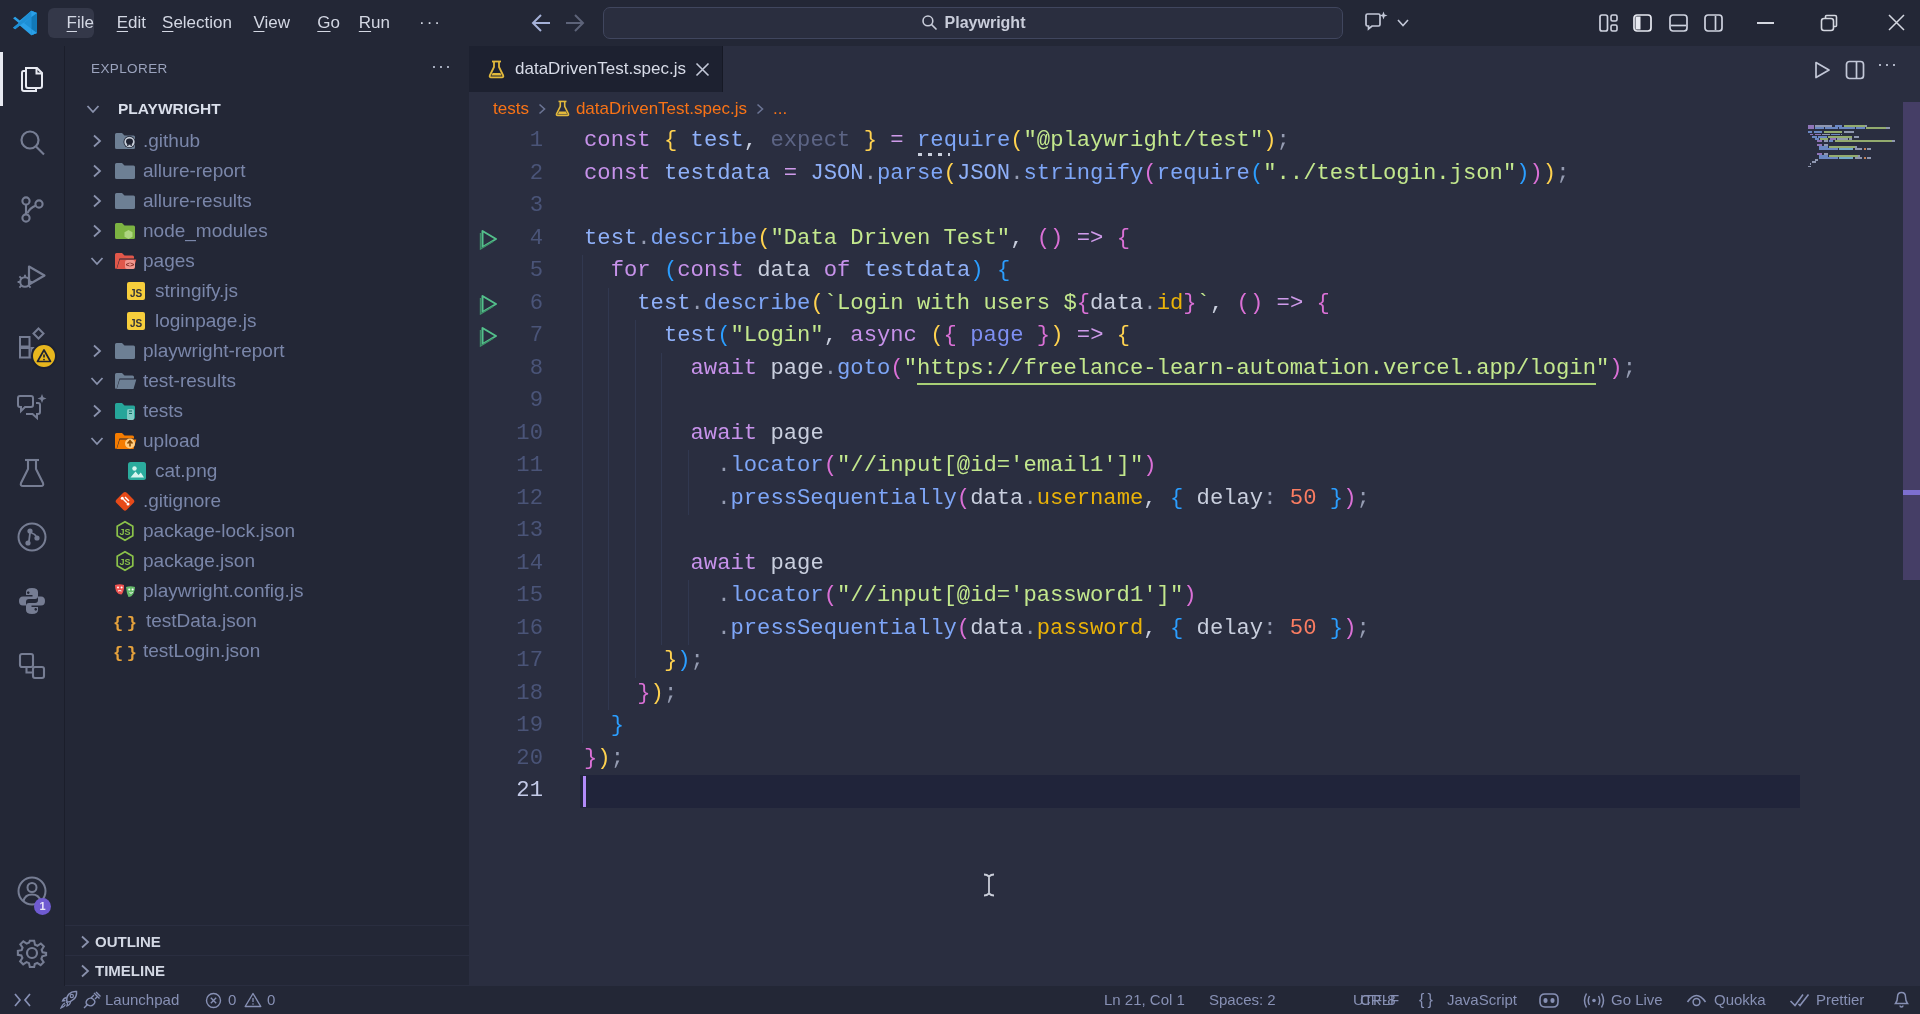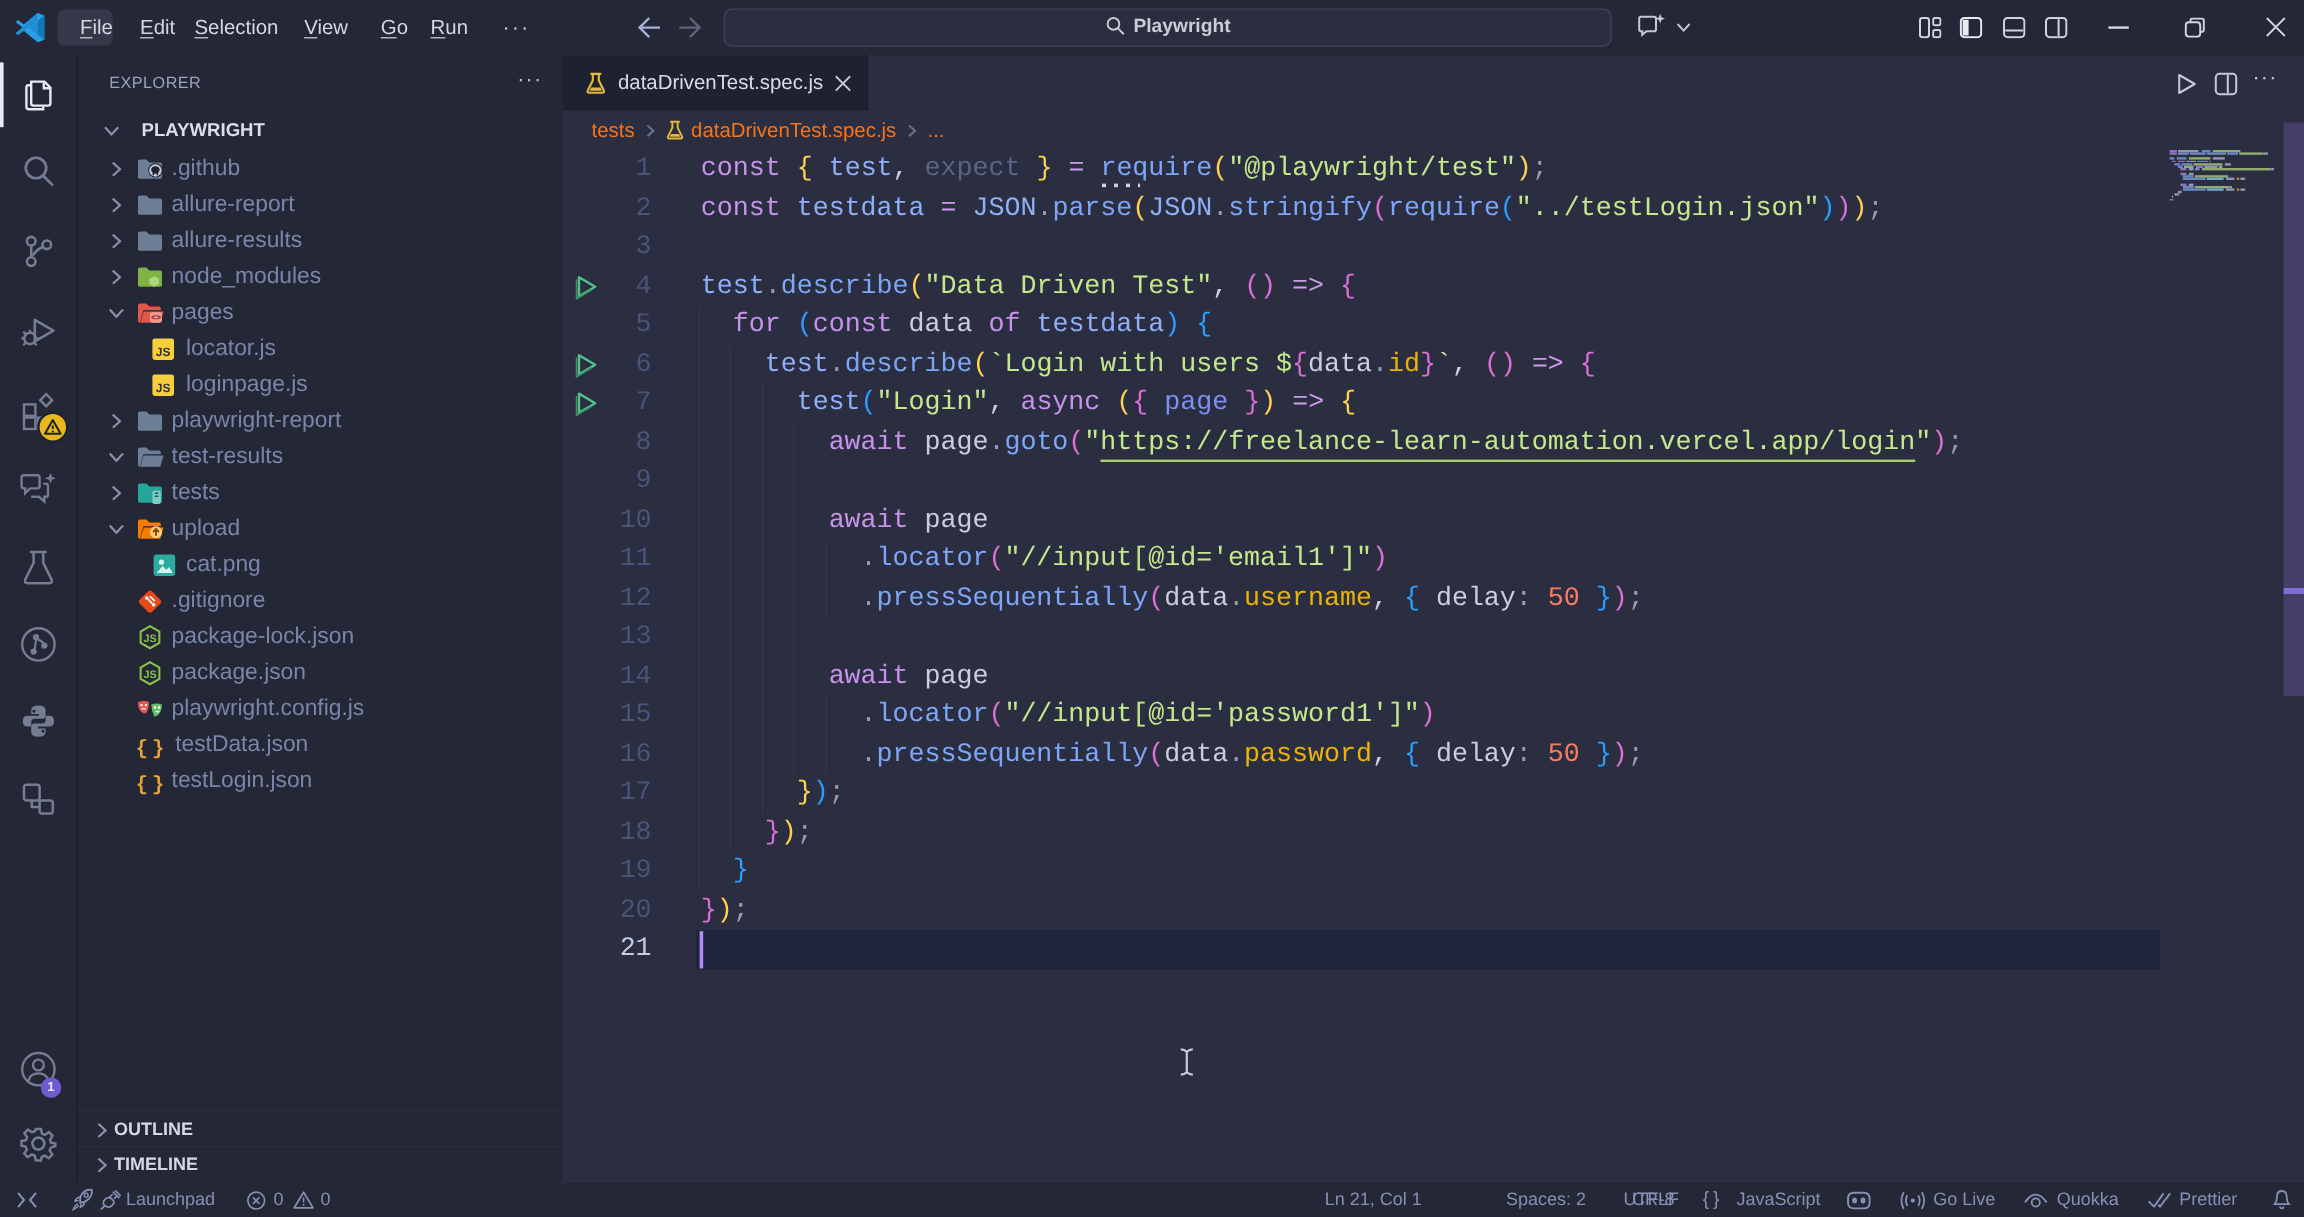--- a/index.html
+++ b/index.html
@@ -221,21 +221,21 @@
           <rect x="12" y="11" width="10" height="9" rx="2" fill="#f2978e"></rect>
           <text x="17" y="18" font-size="7" font-weight="bold" fill="#7c2620" text-anchor="middle" font-family="Liberation Mono">&lt;&gt;</text>
         </svg>
         <span class="abs" style="left:78px">pages</span>
       </div>
 <div class="trow" style="top:230px">
         <svg class="abs" style="left:60px;top:3px" width="24" height="24" viewBox="0 0 24 24">
           <rect x="2" y="3" width="18" height="18" rx="2" fill="#f7ce3c"></rect>
           <text x="11" y="17.5" font-size="10" font-weight="bold" fill="#33333a" text-anchor="middle" font-family="Liberation Sans">JS</text>
         </svg>
-        <span class="abs" style="left:90px">locator.js</span>
+        <span class="abs" style="left:90px">stringify.js</span>
       </div>
 <div class="trow" style="top:260px">
         <svg class="abs" style="left:60px;top:3px" width="24" height="24" viewBox="0 0 24 24">
           <rect x="2" y="3" width="18" height="18" rx="2" fill="#f7ce3c"></rect>
           <text x="11" y="17.5" font-size="10" font-weight="bold" fill="#33333a" text-anchor="middle" font-family="Liberation Sans">JS</text>
         </svg>
         <span class="abs" style="left:90px">loginpage.js</span>
       </div>
 <div class="trow" style="top:290px">
         <svg class="abs" style="left:24px;top:7px" width="16" height="16" viewBox="0 0 16 16">
@@ -533,21 +533,21 @@
         <path d="M5.8 5.8 L11.2 11.2 M11.2 5.8 L5.8 11.2" stroke="#8790b4" stroke-width="1.4"></path>
       </svg>
 <div class="it" style="left:228px">0</div>
 <svg class="abs" style="left:244px;top:6px" width="18" height="16" viewBox="0 0 18 16">
         <path d="M9 1.5 L16.8 14.5 L1.2 14.5 Z" stroke="#8790b4" stroke-width="1.4" fill="none" stroke-linejoin="round"></path>
         <path d="M9 6 L9 10" stroke="#8790b4" stroke-width="1.3"></path>
         <circle cx="9" cy="12" r="0.8" fill="#8790b4"></circle>
       </svg>
 <div class="it" style="left:267px">0</div>
 <div class="it" style="left:1104px">Ln 21, Col 1</div>
-<div class="it" style="left:1255px">Spaces: 2</div>
+<div class="it" style="left:1209px">Spaces: 2</div>
 <div class="it" style="left:1353px">UTF-8</div>
 <div class="it" style="left:1360px">CRLF</div>
 <div class="it" style="left:1419px;font-size:16px">{ }</div>
 <div class="it" style="left:1447px">JavaScript</div>
 <svg class="abs" style="left:1537px;top:5px" width="24" height="19" viewBox="0 0 24 19">
 <path d="M3 8 Q3 3 8 3 L16 3 Q21 3 21 8 L21 11 Q21 16 16 16 L8 16 Q3 16 3 11 Z" stroke="#8790b4" stroke-width="1.6" fill="none"></path>
 <rect x="6.5" y="7" width="4" height="5" rx="2" fill="#8790b4"></rect>
         <rect x="13.5" y="7" width="4" height="5" rx="2" fill="#8790b4"></rect>
       </svg>
 <svg class="abs" style="left:1583px;top:6px" width="22" height="17" viewBox="0 0 22 17">

